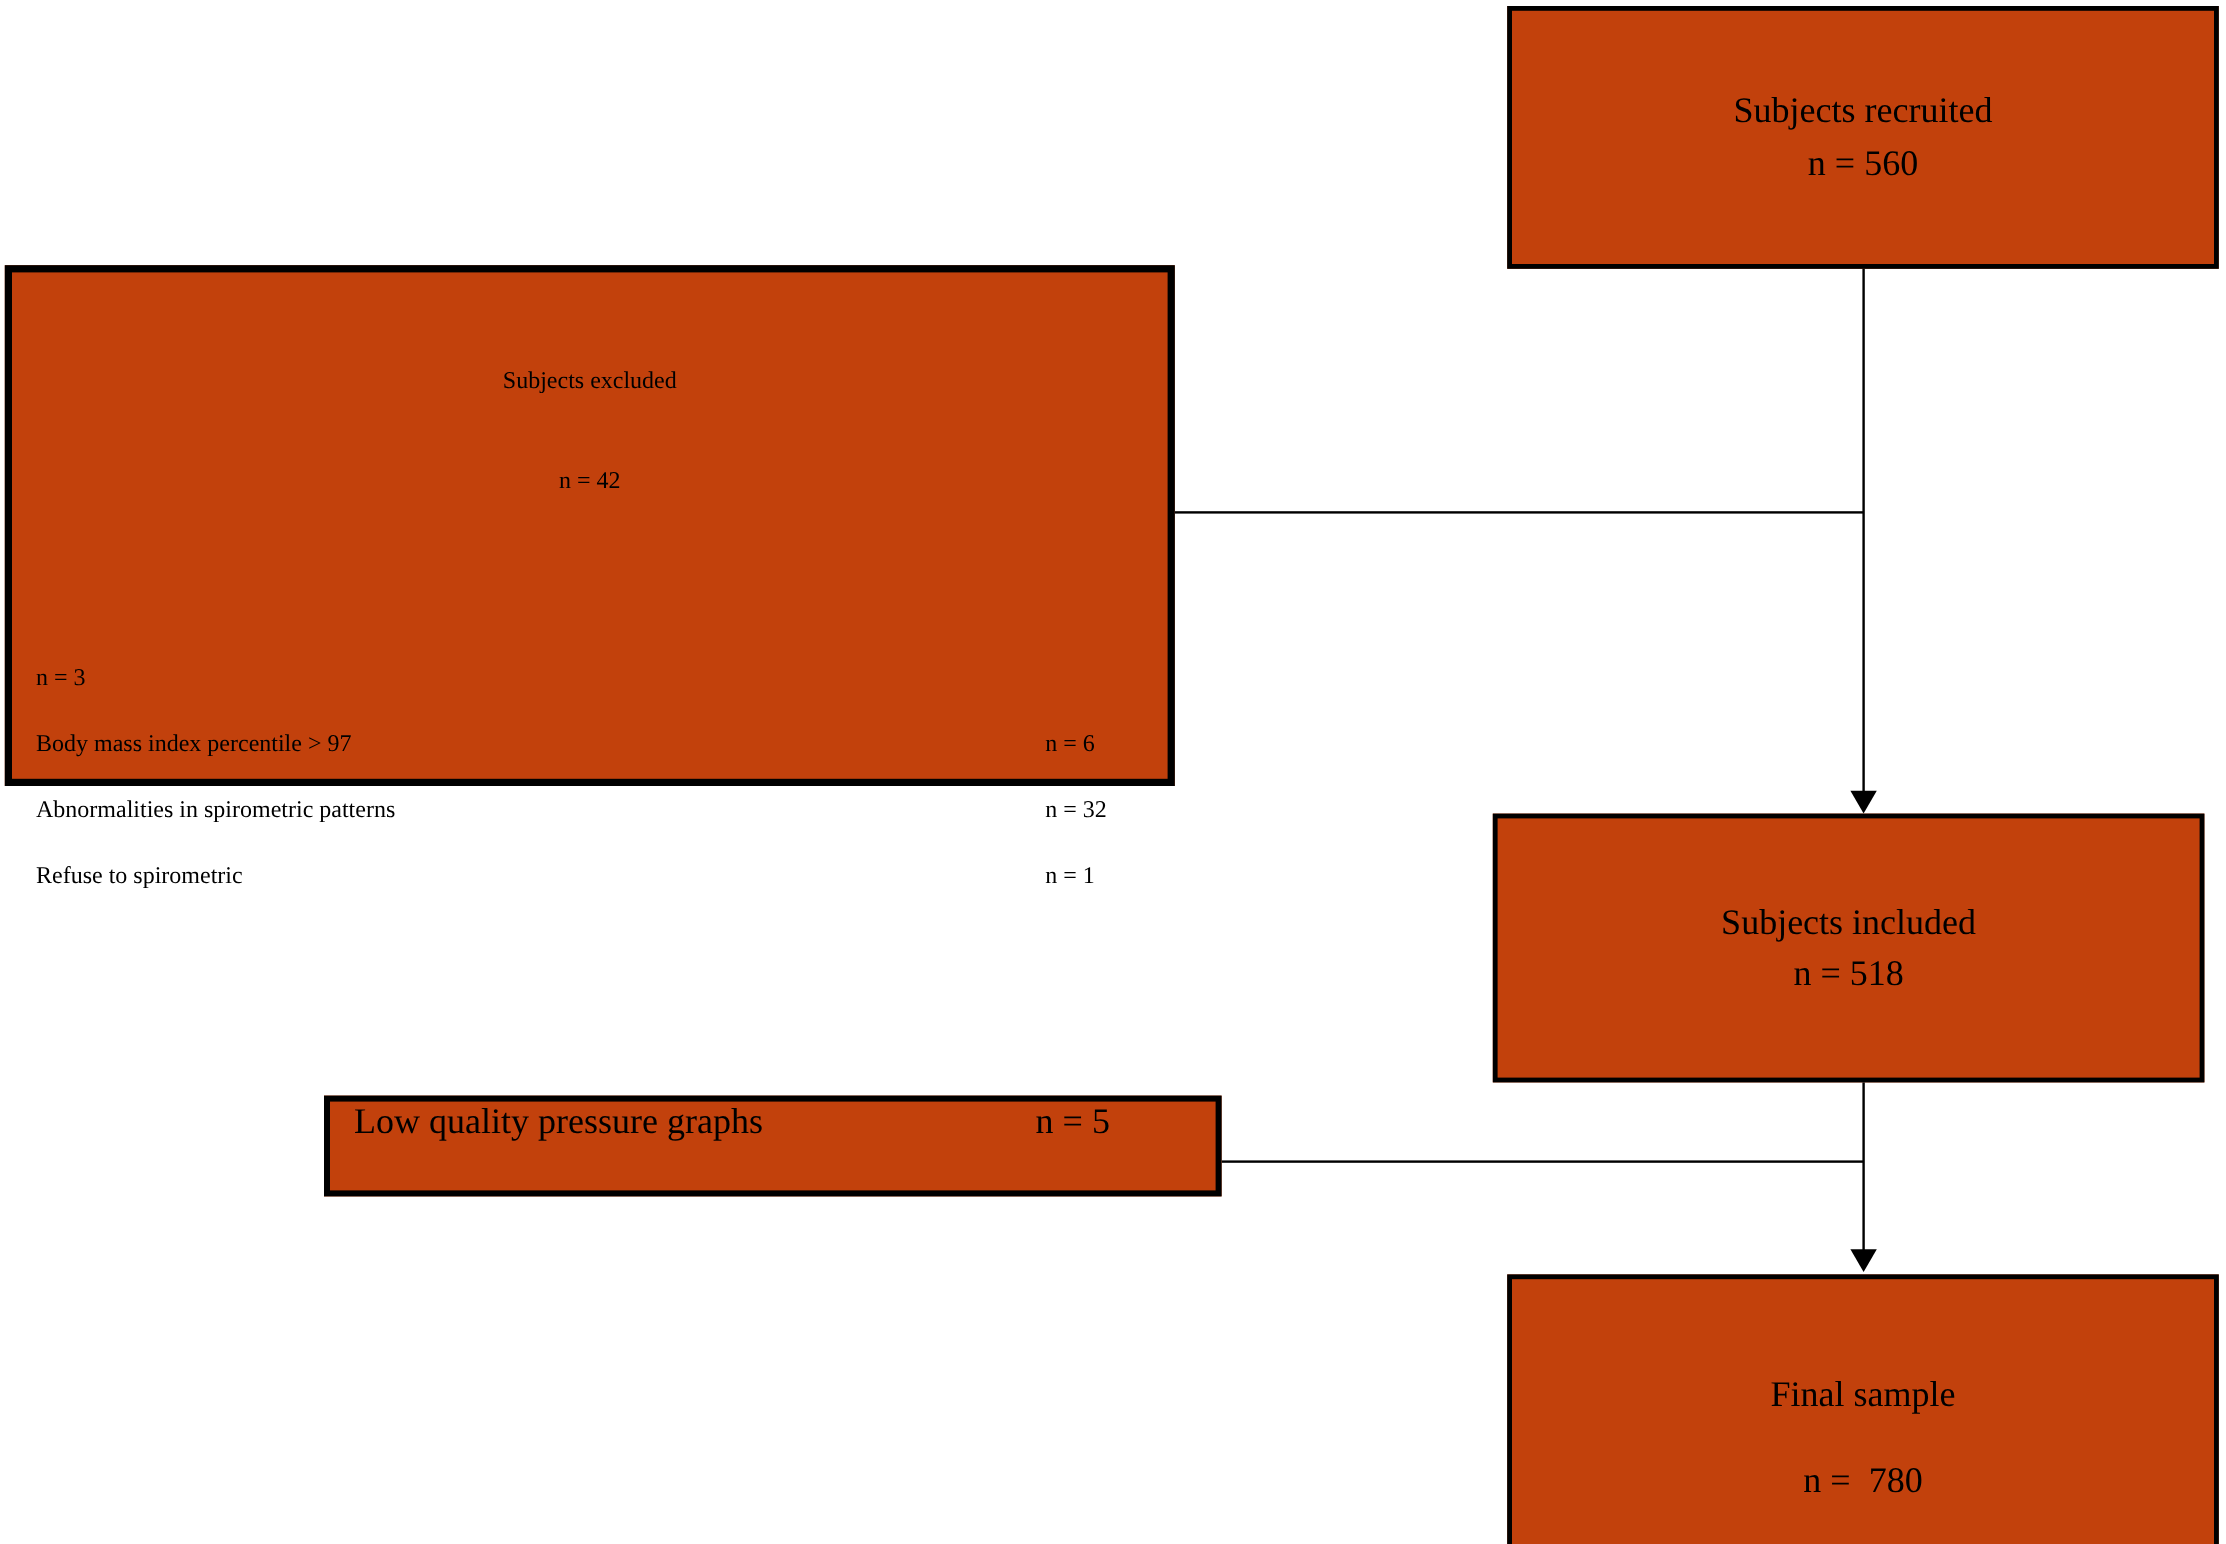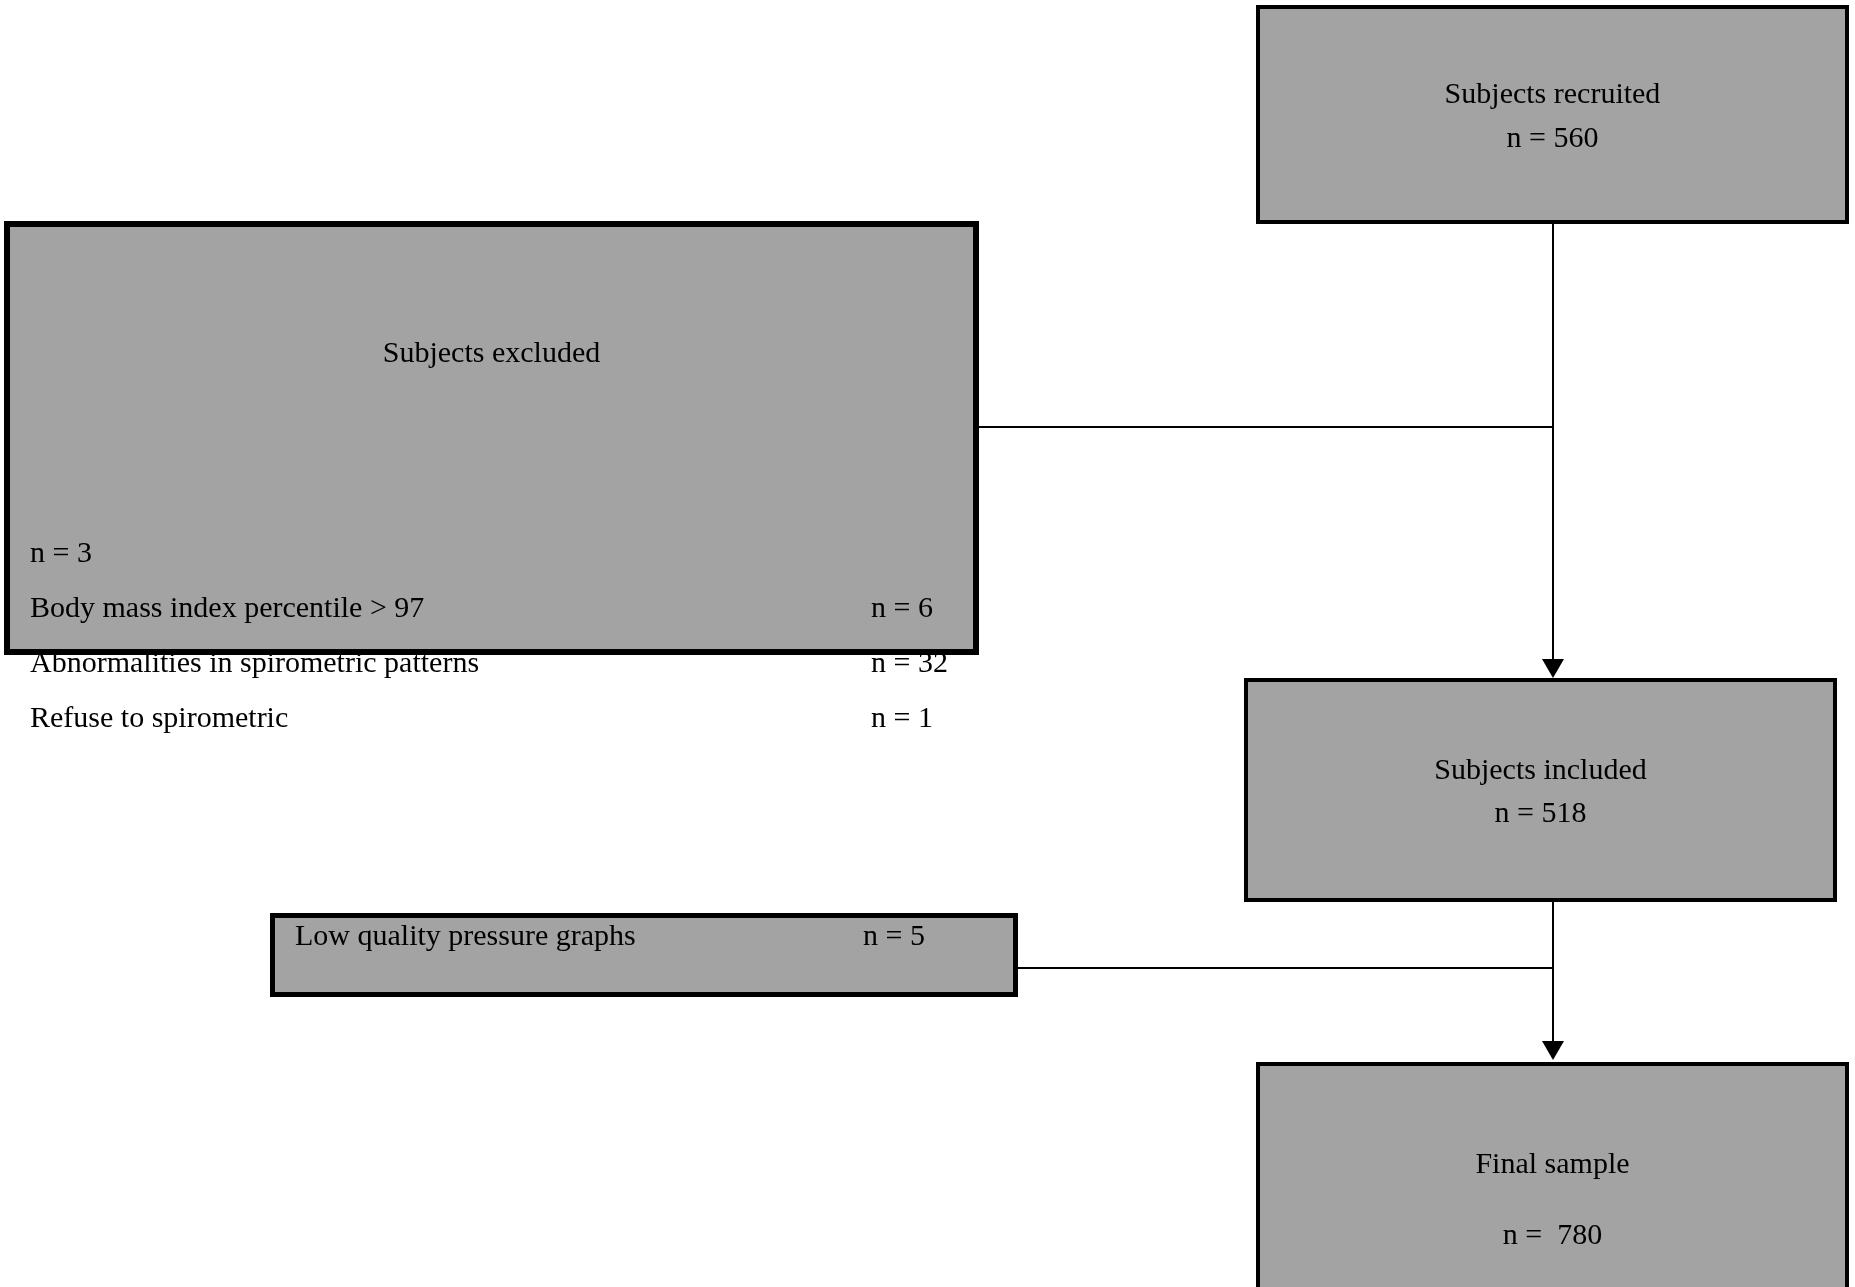--- a/index.html
+++ b/index.html
@@ -11,21 +11,21 @@
     position: relative;
     width: 1855px;
     height: 1287px;
     background: #ffffff;
     font-family: "Liberation Serif", "DejaVu Serif", serif;
     color: #000000;
     overflow: hidden;
   }
   .box {
     position: absolute;
-    background: #a3a3a3;
+    background: #c2410c;
     border: 4px solid #000000;
     box-sizing: border-box;
   }
   .box-center {
     display: flex;
     flex-direction: column;
     align-items: center;
     justify-content: center;
     text-align: center;
     font-size: 30px;
@@ -33,21 +33,21 @@
     white-space: pre-wrap;
   }
   .box-recruited { left: 1256px; top: 5px;    width: 593px; height: 219px; }
   .box-included  { left: 1244px; top: 678px;  width: 593px; height: 224px; }
   .box-final     { left: 1256px; top: 1062px; width: 593px; height: 272px; gap: 28px; }
 
   .box-excluded {
     left: 4px; top: 221px;
     width: 975px; height: 434px;
     border-width: 6px;
-    font-size: 30px;
+    font-size: 20px;
   }
   .excluded-title {
     margin-top: 20px;
     text-align: center;
     line-height: 1.4;
     white-space: pre-wrap;
   }
   .excluded-rows {
     margin-top: 78px;
     padding-left: 20px;
@@ -96,20 +96,21 @@
   </div>
 
   <div class="line" style="left:1552px; top:224px; width:2px; height:437px;"></div>
   <div class="arrow-down" style="left:1542px; top:659px;"></div>
 
   <div class="line" style="left:979px; top:426px; width:574px; height:2px;"></div>
 
   <div class="box box-excluded">
     <div class="excluded-title">
       <div>Subjects excluded</div>
+      <div>n = 42</div>
     </div>
     <div class="excluded-rows">
       <div class="exc-row">
         <div class="exc-value">n = 3</div>
       </div>
       <div class="exc-row">
         <div class="exc-label">Body mass index percentile &gt; 97</div>
         <div class="exc-value">n = 6</div>
       </div>
       <div class="exc-row">

